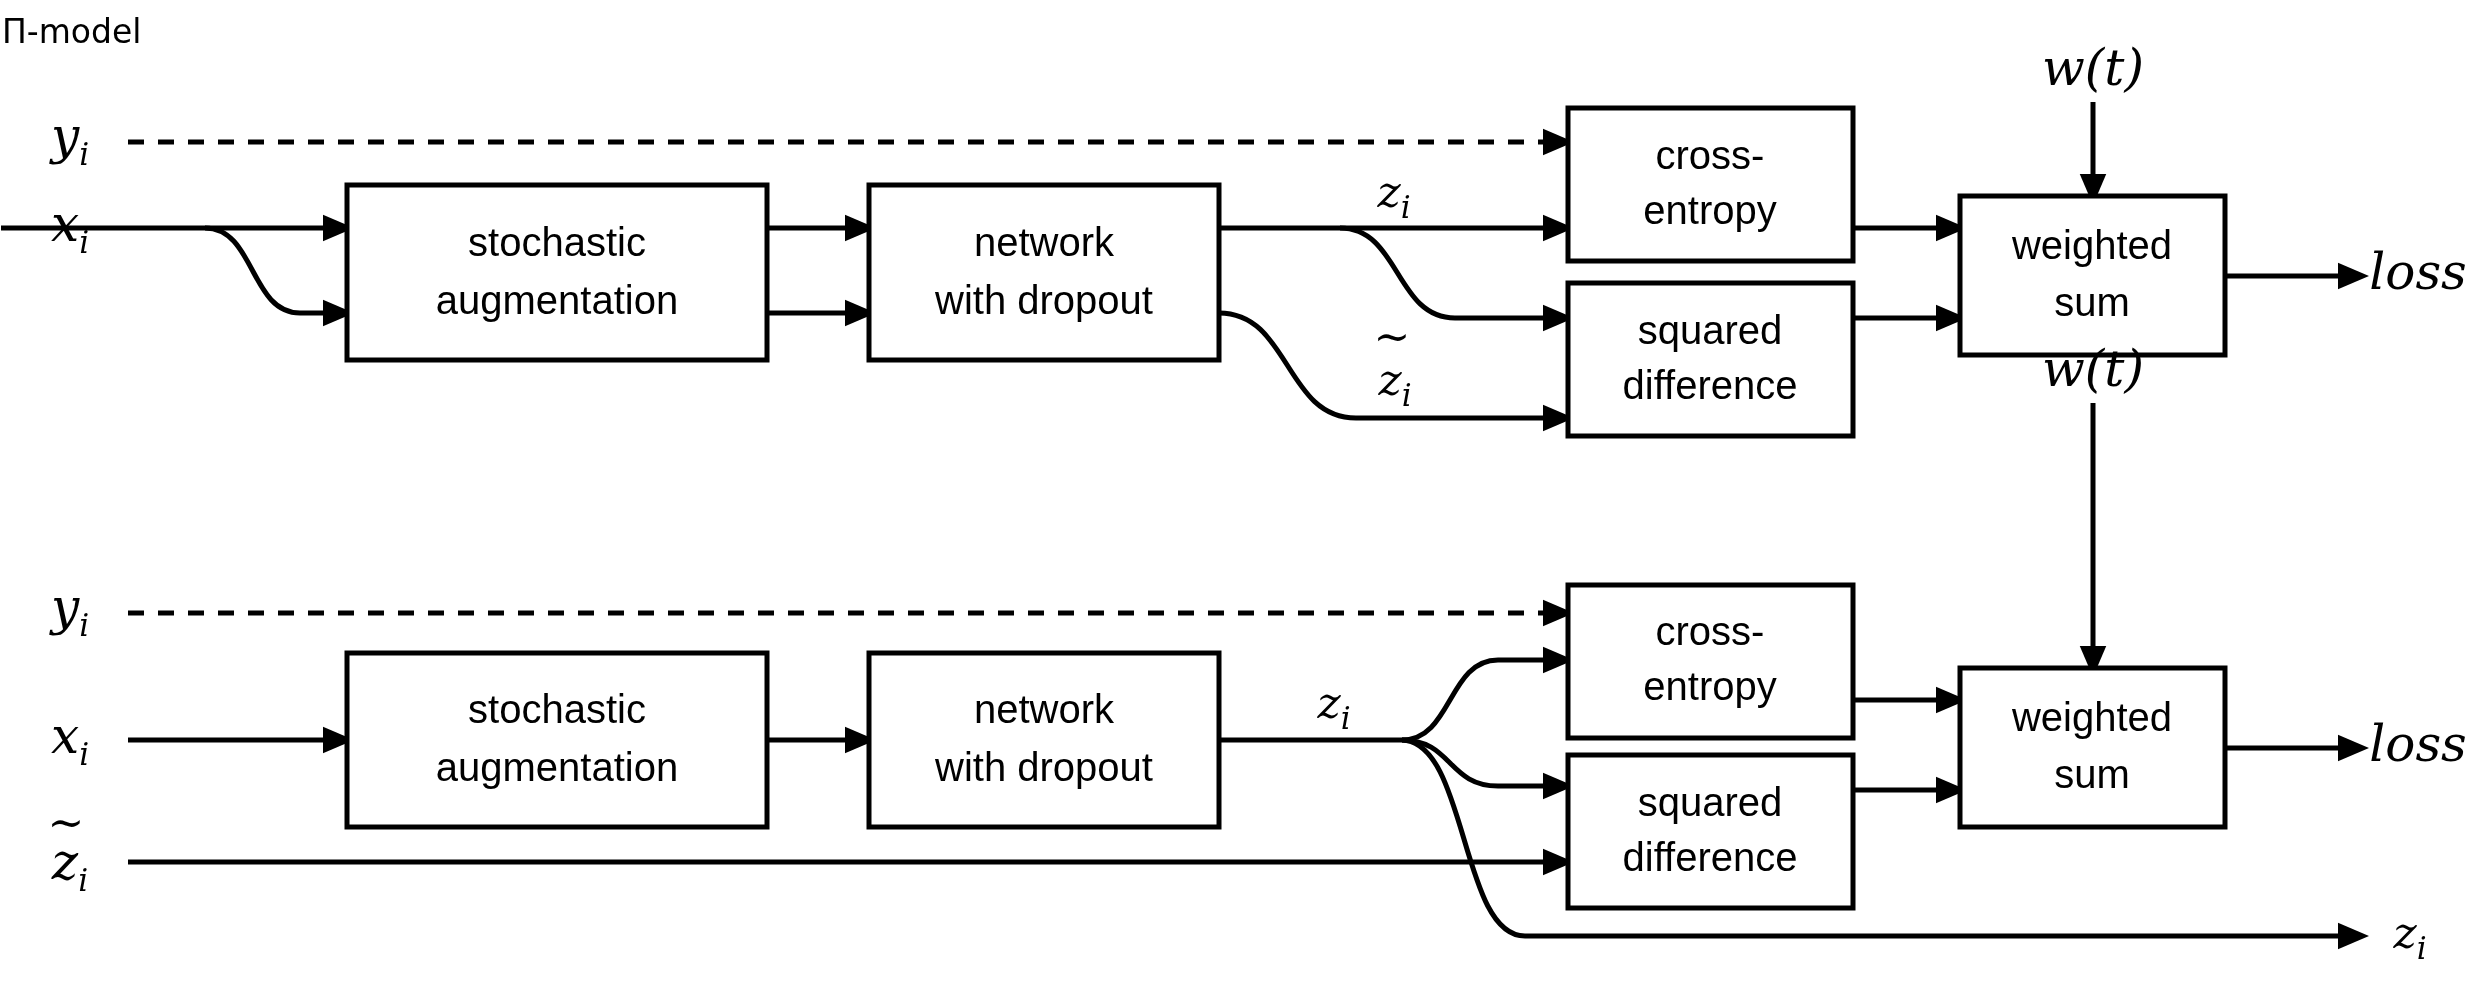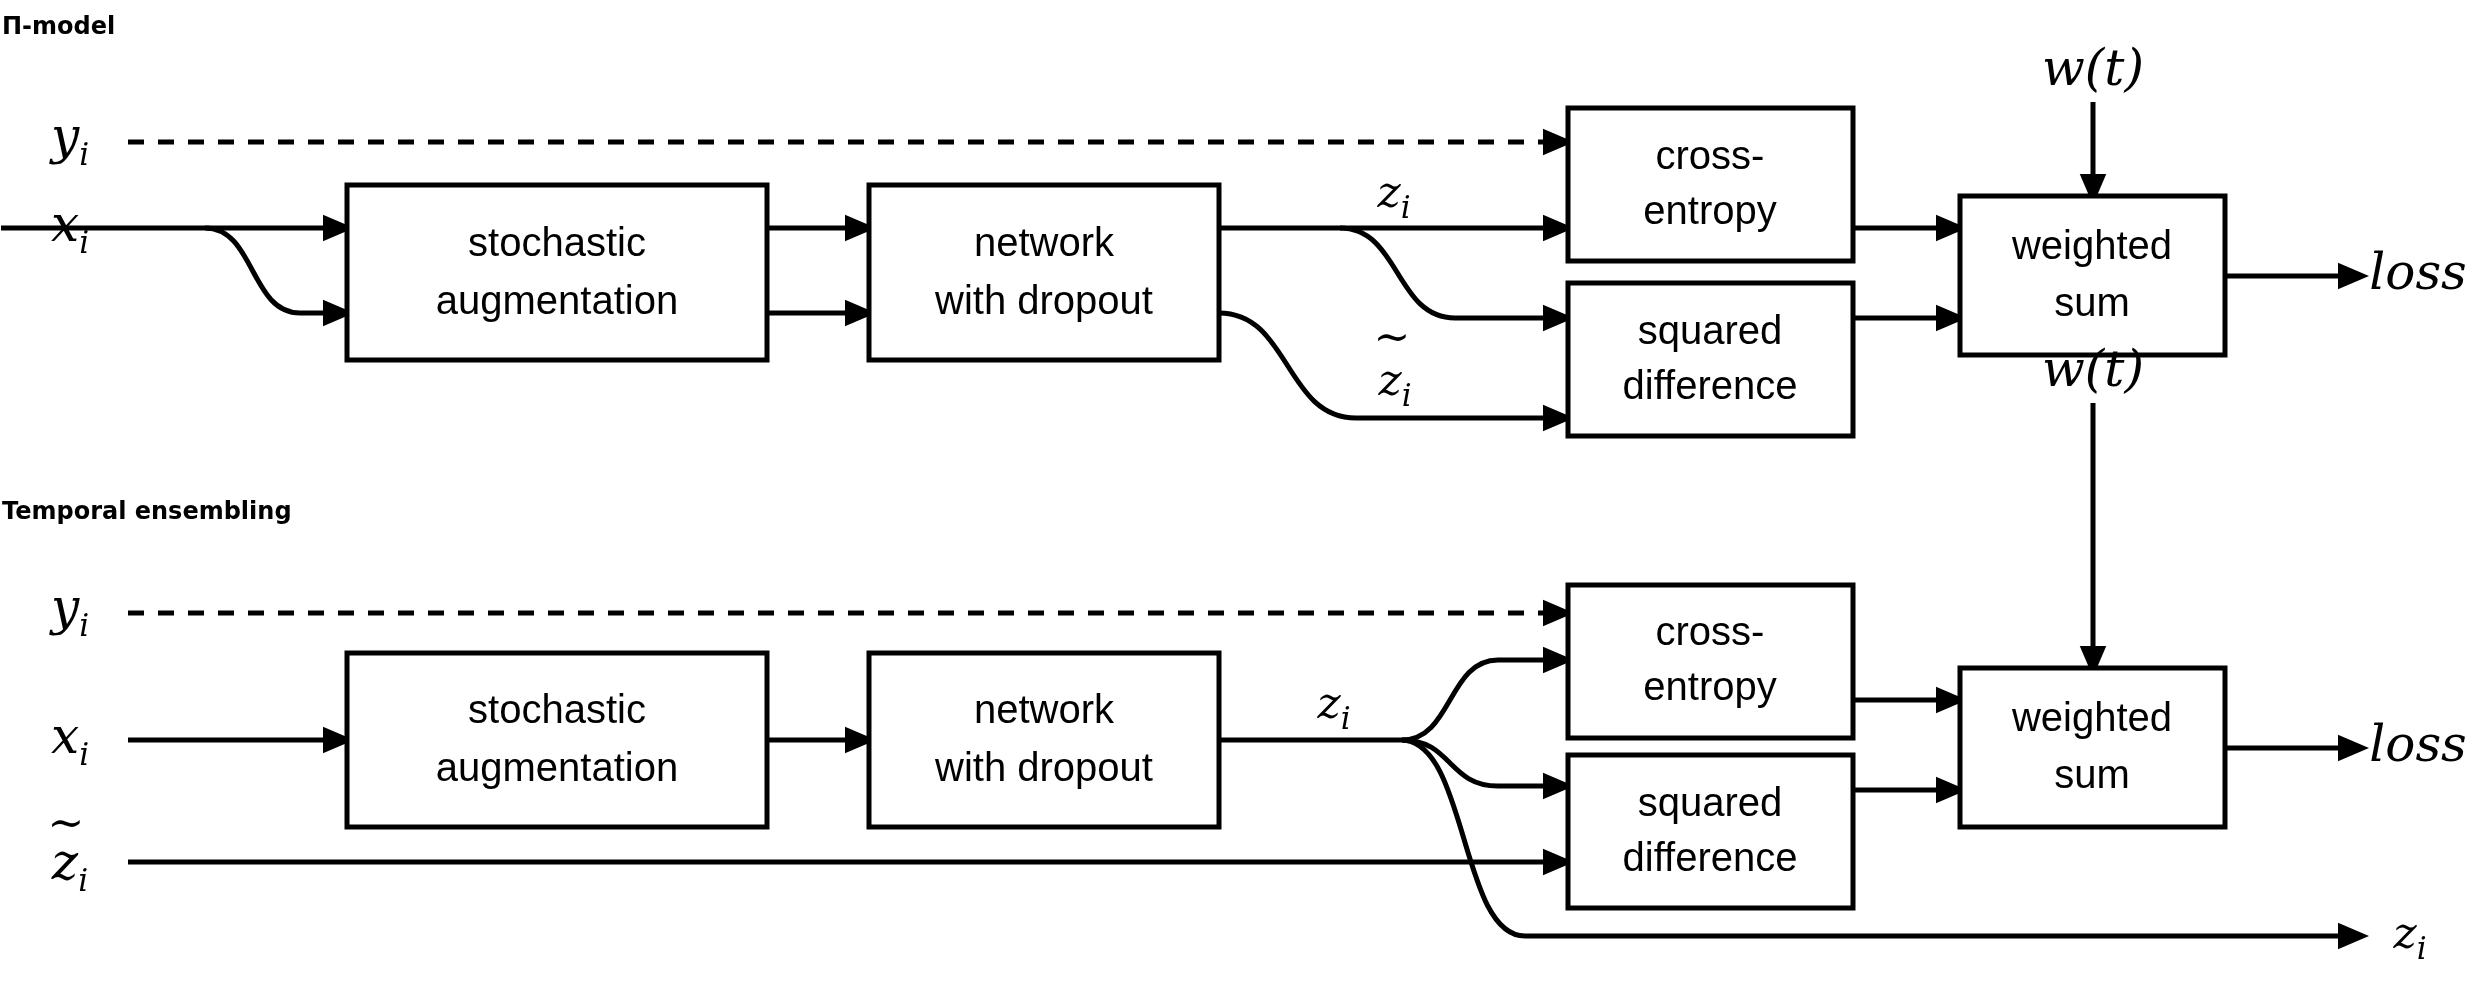--- a/index.html
+++ b/index.html
@@ -1,21 +1,21 @@
 <!DOCTYPE html>
 <html><head>
 <meta charset="utf-8">
 <style>
   html,body{margin:0;padding:0;background:#ffffff;}
   body{width:2478px;height:986px;overflow:hidden;font-family:"Liberation Sans",sans-serif;}
   #stage{position:relative;width:2478px;height:986px;background:#ffffff;}
   svg#diagram{position:absolute;left:0;top:0;width:2478px;height:986px;}
   .sec-title{
     position:absolute;font-family:"DejaVu Sans","Liberation Sans",sans-serif;
-    font-weight:bold;font-size:24px;color:#000;letter-spacing:0px;white-space:nowrap;text-align:right;
+    font-weight:normal;font-size:33px;color:#000;letter-spacing:0px;white-space:nowrap;text-align:right;
   }
   .boxlabel{
     font-family:"Liberation Sans",sans-serif;font-size:40px;fill:#000;
     text-anchor:middle;dominant-baseline:middle;
   }
   .mathlabel{
     font-family:"DejaVu Serif","Liberation Serif",serif;font-style:italic;
     font-size:44px;fill:#000;text-anchor:middle;dominant-baseline:middle;
   }
   .mathlabel.big{font-size:50px;}
@@ -25,21 +25,20 @@
   .ln{stroke:#000000;stroke-width:5;fill:none;stroke-linecap:butt;}
   .dash{stroke:#000000;stroke-width:5;fill:none;stroke-dasharray:16 14;}
 </style>
 </head>
 <body>
 
 <div id="stage">
 
   <div class="sec-title" style="left:2px;top:12px;">Π-model</div>
 
-  <div class="sec-title" style="left:2px;top:497px;">Temporal ensembling</div>
 
   <svg id="diagram" viewBox="0 0 2478 986">
     <defs>
       <marker id="ah" markerWidth="7" markerHeight="7" refX="0.4" refY="3" orient="auto" markerUnits="strokeWidth">
         <path d="M0,0.35 L0,5.65 L6.2,3 z" fill="#000000"></path>
       </marker>
     </defs>
 
     <path class="dash" d="M128,142 L1545,142" marker-end="url(#ah)"></path>
 

